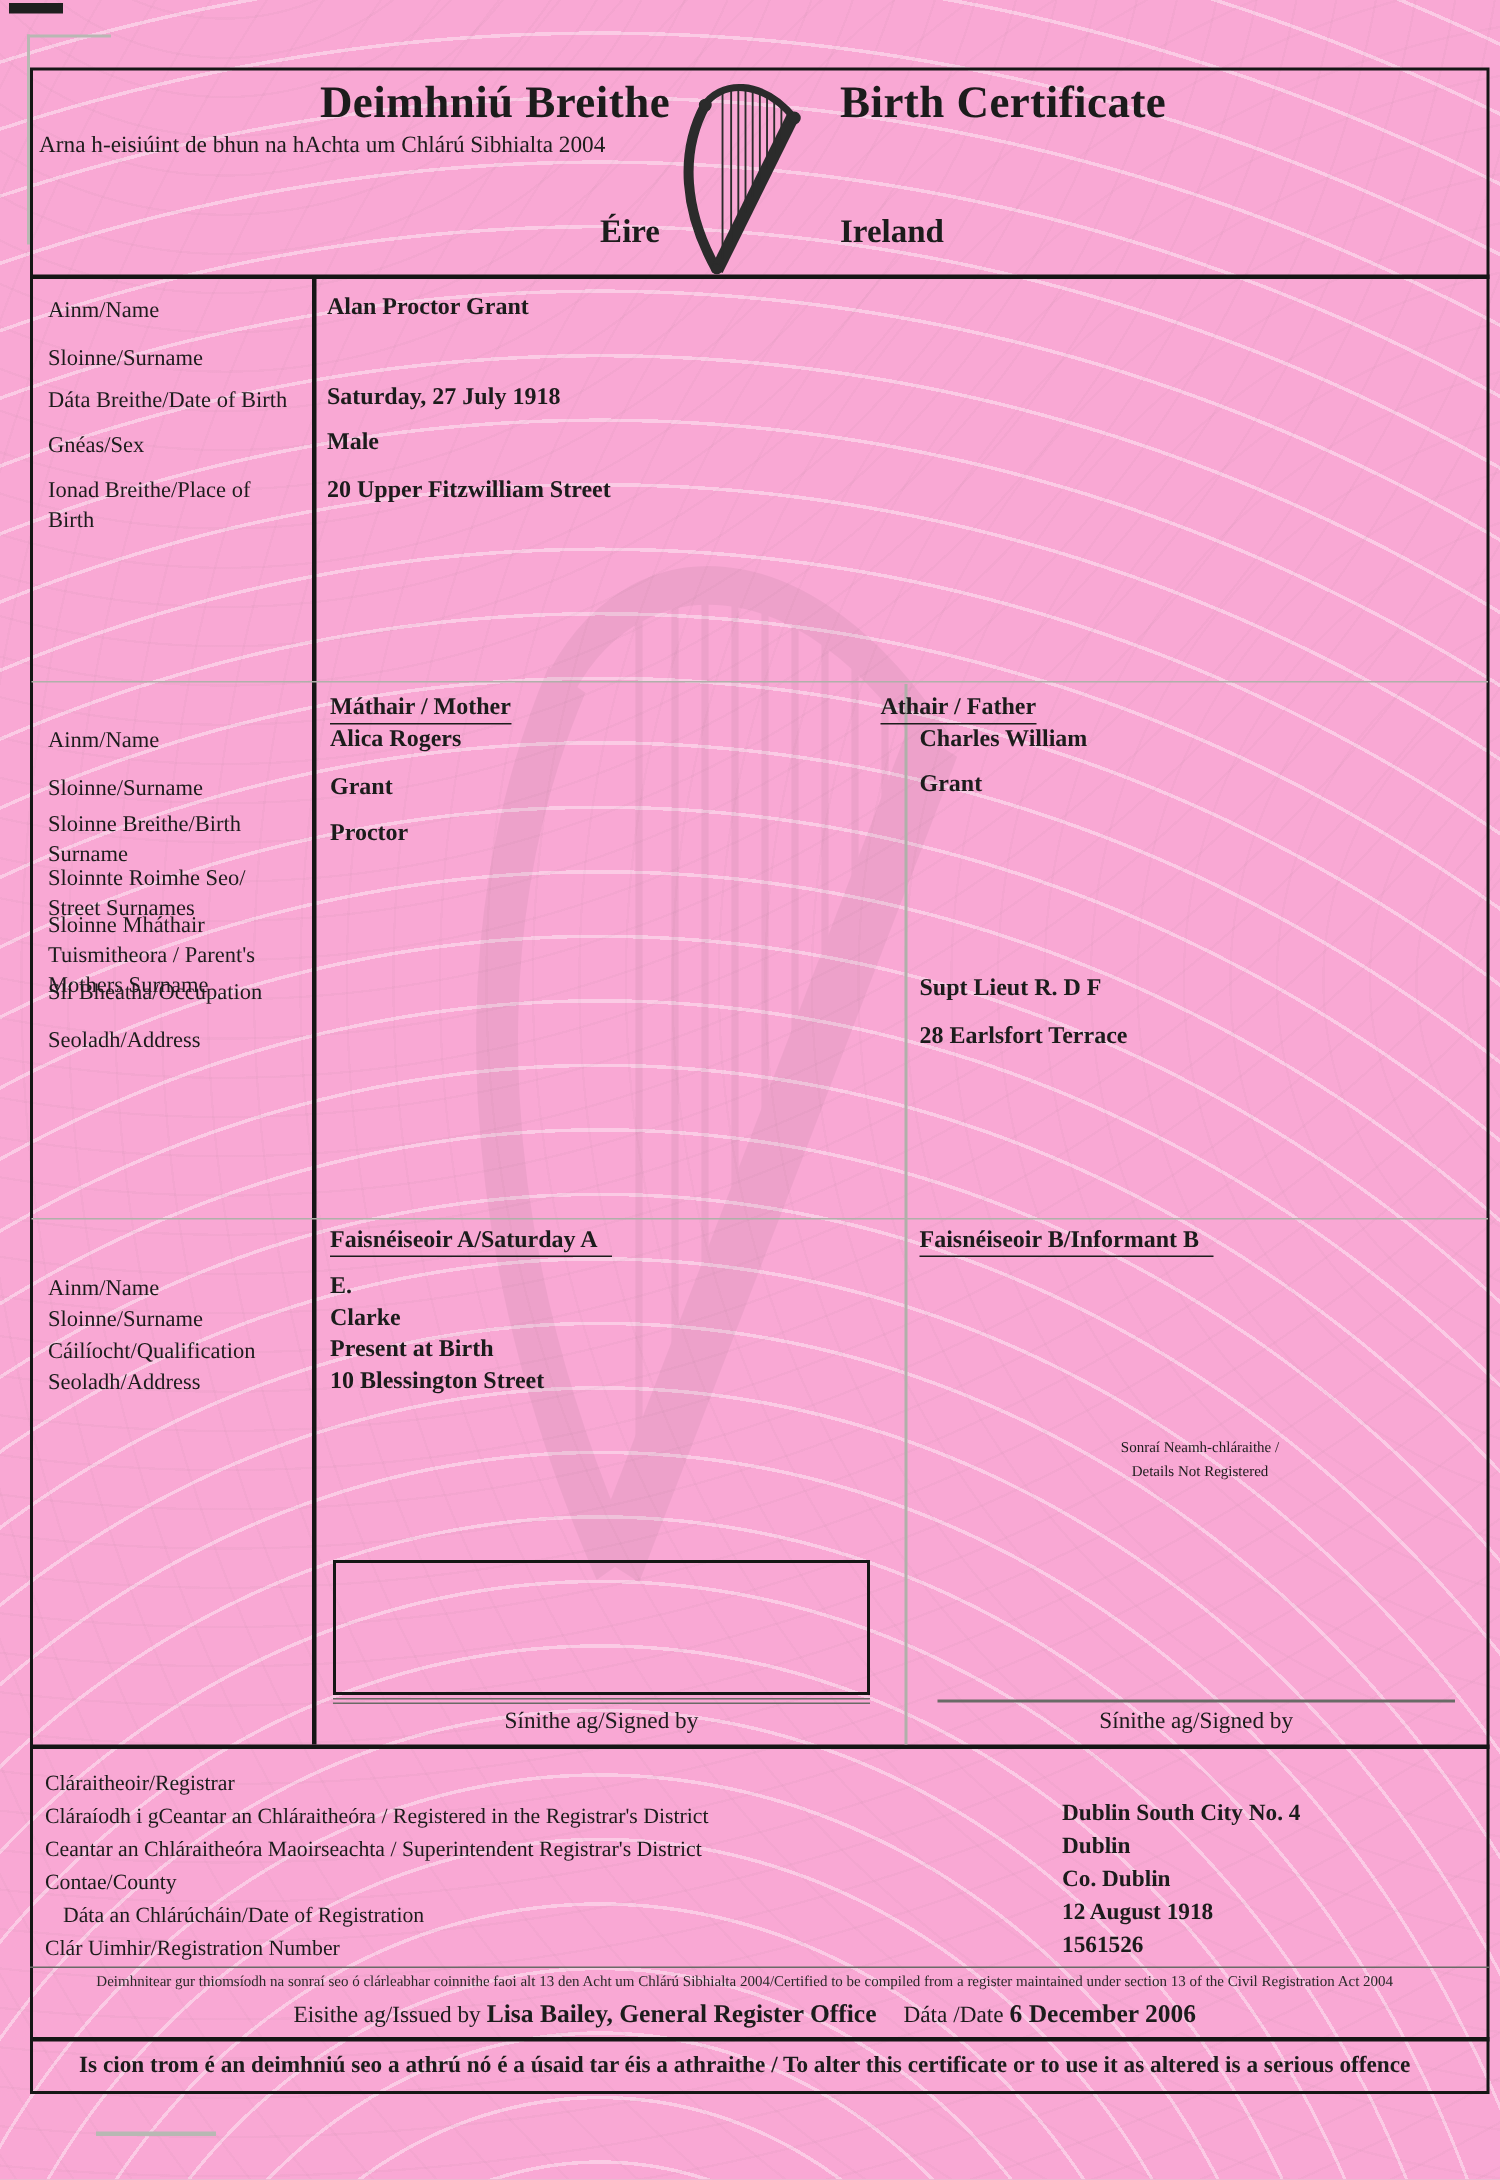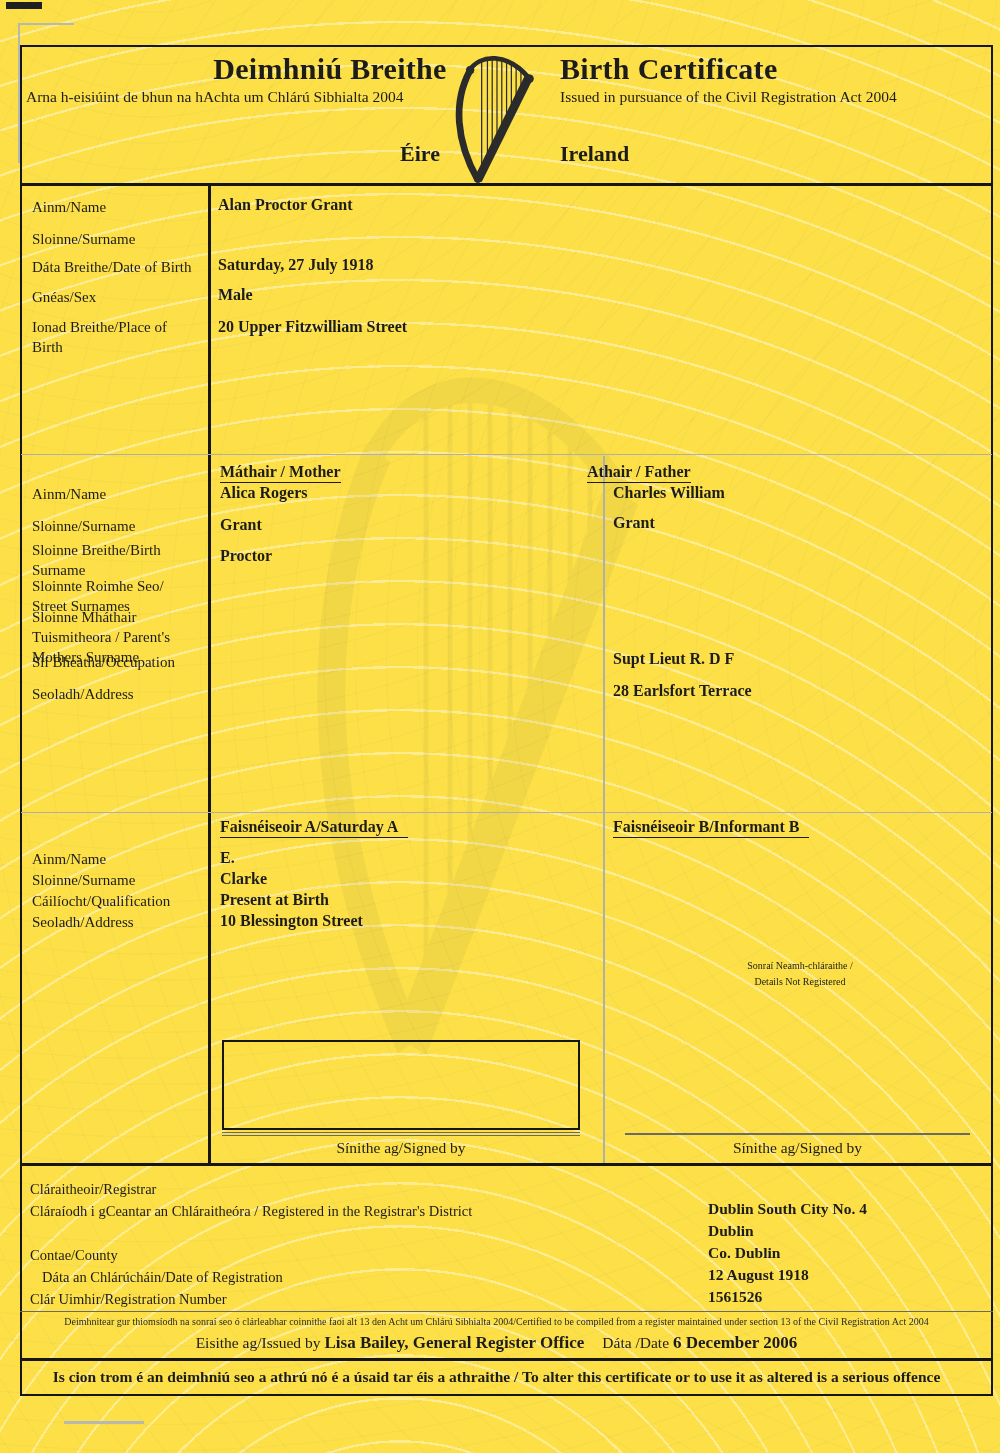--- a/index.html
+++ b/index.html
@@ -1,19 +1,19 @@
 <!DOCTYPE html>
 <html><head>
 <meta charset="utf-8">
 <style>
   * { box-sizing: border-box; margin: 0; padding: 0; }
   body { background: #cfcfcc; font-family: "Liberation Serif", "DejaVu Serif", serif; }
   .page {
     position: relative; width: 1000px; height: 1453px; margin: 0 auto;
-    background: #fde047; color: #1c1c1c; overflow: hidden;
+    background: #f9a8d4; color: #1c1c1c; overflow: hidden;
   }
   .waves {
     position: absolute; inset: 0; pointer-events: none;
     background:
       repeating-radial-gradient(ellipse 130% 90% at 15% -10%, rgba(90,90,82,.035) 0 1.5px, transparent 1.5px 26px),
       repeating-radial-gradient(ellipse 140% 100% at 110% 45%, rgba(90,90,82,.03) 0 1.5px, transparent 1.5px 31px),
       repeating-radial-gradient(ellipse 150% 120% at 40% 120%, rgba(255,255,255,.4) 0 2px, transparent 2px 37px);
   }
   .abs { position: absolute; }
   .line { position: absolute; background: #161616; }
@@ -88,21 +88,20 @@
     <line x1="60" y1="11" x2="60" y2="76" stroke-width="1.3"></line>
     <line x1="65" y1="14" x2="65" y2="66" stroke-width="1.3"></line>
     <line x1="70" y1="18" x2="70" y2="56" stroke-width="1.3"></line>
     <line x1="75" y1="23" x2="75" y2="46" stroke-width="1.3"></line>
     <circle cx="22" cy="22" r="4" fill="#2b2b2b"></circle>
     <circle cx="84" cy="31" r="4" fill="#2b2b2b"></circle>
     <circle cx="30" cy="136" r="3.5" fill="#2b2b2b"></circle>
   </svg>
 
   <div class="abs title" style="left:560px; top:52px; width:420px;">Birth Certificate</div>
-  <div class="abs subtitle" style="left:560px; top:88px; width:420px;">Issued in pursuance of the Civil Registration Act 2004</div>
   <div class="abs country" style="left:560px; top:141px;">Ireland</div>
 
   <div class="abs lbl" style="left:32px; top:198px;">Ainm/Name</div>
   <div class="abs lbl" style="left:32px; top:230px;">Sloinne/Surname</div>
   <div class="abs lbl" style="left:32px; top:258px;">Dáta Breithe/Date of Birth</div>
   <div class="abs lbl" style="left:32px; top:288px;">Gnéas/Sex</div>
   <div class="abs lbl preline" style="left:32px; top:318px; width:175px;">Ionad Breithe/Place of
 Birth</div>
 
   <div class="abs val" style="left:218px; top:196px;">Alan Proctor Grant</div>
@@ -151,20 +150,21 @@
   <div class="frame" style="left:222px; top:1040px; width:358px; height:90px;"></div>
   <div class="sigline" style="left:222px; top:1132px; width:358px; height:1px;"></div>
   <div class="sigline" style="left:222px; top:1135px; width:358px; height:1px;"></div>
   <div class="abs center" style="left:222px; top:1139px; width:358px; font-size:15.5px;">Sínithe ag/Signed by</div>
 
   <div class="sigline" style="left:625px; top:1133px; width:345px; height:1.5px;"></div>
   <div class="abs center" style="left:625px; top:1139px; width:345px; font-size:15.5px;">Sínithe ag/Signed by</div>
 
   <div class="abs lbl-sm" style="left:30px; top:1180px;">Cláraitheoir/Registrar</div>
   <div class="abs lbl-sm" style="left:30px; top:1202px;">Cláraíodh i gCeantar an Chláraitheóra / Registered in the Registrar's District</div>
+  <div class="abs lbl-sm" style="left:30px; top:1224px;">Ceantar an Chláraitheóra Maoirseachta / Superintendent Registrar's District</div>
   <div class="abs lbl-sm" style="left:30px; top:1246px;">Contae/County</div>
   <div class="abs lbl-sm" style="left:42px; top:1268px;">Dáta an Chlárúcháin/Date of Registration</div>
   <div class="abs lbl-sm" style="left:30px; top:1290px;">Clár Uimhir/Registration Number</div>
 
   <div class="abs val-sm" style="left:708px; top:1200px;">Dublin South City No. 4</div>
   <div class="abs val-sm" style="left:708px; top:1222px;">Dublin</div>
   <div class="abs val-sm" style="left:708px; top:1244px;">Co. Dublin</div>
   <div class="abs val-sm" style="left:708px; top:1266px;">12 August 1918</div>
   <div class="abs val-sm" style="left:708px; top:1288px;">1561526</div>
 

